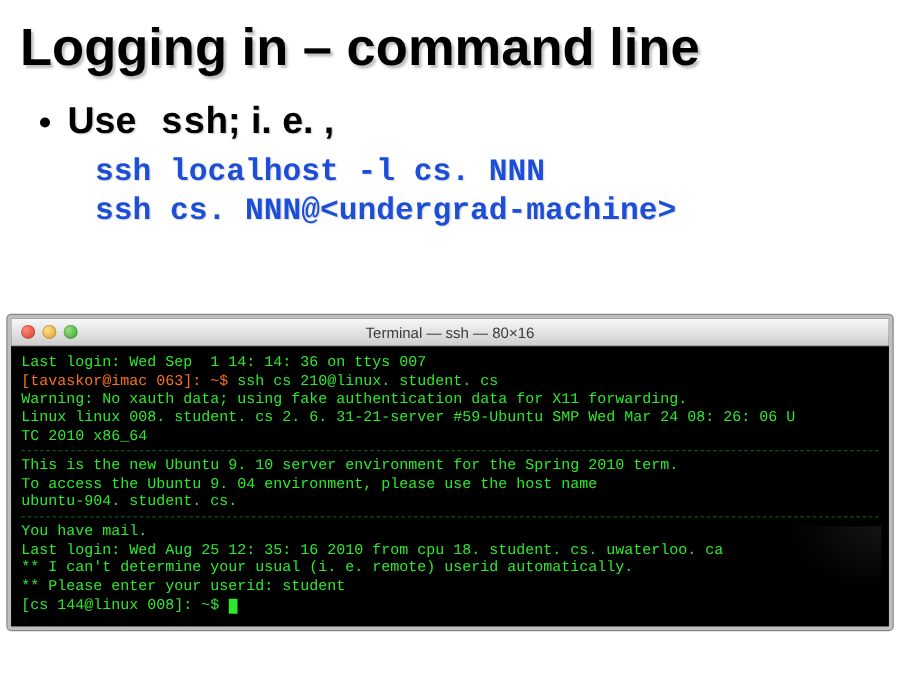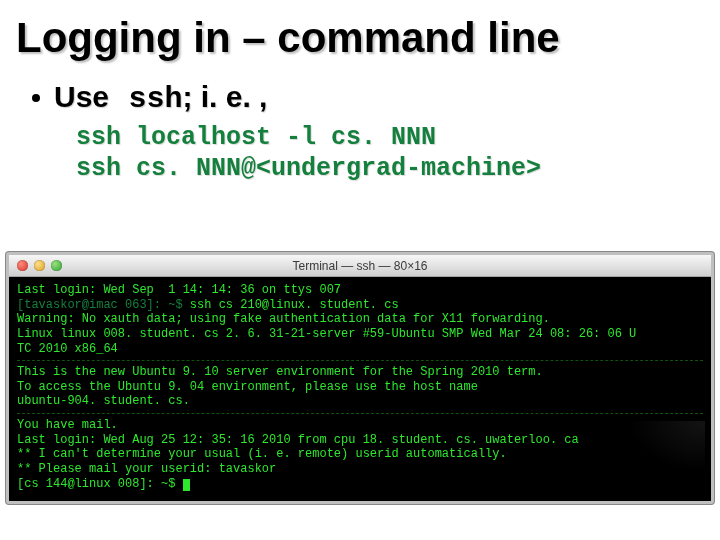--- a/index.html
+++ b/index.html
@@ -12,21 +12,21 @@
     color:#000;
     text-shadow:2px 2px 2px rgba(0,0,0,0.25);
     margin-top:6px;
     margin-bottom:18px;
     white-space:nowrap;
   }
   .bullet-row { display:flex; align-items:center; margin-left:16px; margin-bottom:6px; }
   .bullet-dot { width:8px; height:8px; border-radius:50%; background:#000; margin-right:14px; flex-shrink:0; }
   .bullet-text { font-family:"Arial Black",Arial,sans-serif; font-weight:900; font-size:30px; color:#000; text-shadow:1px 1px 1px rgba(0,0,0,0.2);}
   .bullet-text .mono { font-family:"Courier New",monospace; font-weight:bold;margin-left:11px; }
-  .cmd-block { margin-left:60px; font-family:"Courier New",monospace; font-size:25px; font-weight:bold; color:#15803d; line-height:1.25; text-shadow:1px 1px 1px rgba(0,0,0,0.15);}
+  .cmd-block { margin-left:60px; font-family:"Courier New",monospace; font-size:25px; font-weight:bold; color:#1d4ed8; line-height:1.25; text-shadow:1px 1px 1px rgba(0,0,0,0.15);}
   .term-window {
     position:absolute; left:6px; right:6px; top:252px;
     border:3px solid #bfbfbf; border-radius:3px; background:#000;
     box-shadow:0 0 0 1px #888;
   }
   .term-titlebar {
     height:22px;
     background:linear-gradient(#f7f7f7,#cfcfcf);
     border-bottom:1px solid #a5a5a5;
     display:flex; align-items:center; padding:0 8px; position:relative;
@@ -41,21 +41,21 @@
     font-family:"Lucida Grande","Helvetica Neue",Arial,sans-serif;
     font-size:12px; color:#3a3a3a;
   }
   .term-body {
     background:#000; color:#2ee82e;
     font-family:"Andale Mono","Menlo","Courier New",monospace;
     font-size:12px; line-height:1.22;
     padding:6px 8px 10px 8px;
     white-space:pre;
   }
-  .term-body .host { color:#15803d; }
+  .term-body .host { color:#f97316; }
   .term-body .cursor {
     display:inline-block; width:7px; height:12px; background:#2ee82e; vertical-align:text-bottom;
   }
   .divider { border-top:1px dashed #2ee82e; opacity:.35; margin:4px 0; }
   .glare {
     position:absolute; right:6px; bottom:20px; width:90px; height:60px;
     background:radial-gradient(ellipse at top right, rgba(255,255,255,0.08), rgba(255,255,255,0) 60%);
     pointer-events:none;
   }
 </style>
@@ -91,18 +91,18 @@
 <span class="host">[tavaskor@imac 063]: ~$</span><span> ssh cs 210@linux. student. cs</span>
 <span>Warning: No xauth data; using fake authentication data for X11 forwarding.</span>
 <span>Linux linux 008. student. cs 2. 6. 31-21-server #59-Ubuntu SMP Wed Mar 24 08: 26: 06 U</span>
 <span>TC 2010 x86_64</span>
 <div class="divider"></div><span>This is the new Ubuntu 9. 10 server environment for the Spring 2010 term.</span>
 <span>To access the Ubuntu 9. 04 environment, please use the host name</span>
 <span>ubuntu-904. student. cs.</span>
 <div class="divider"></div><span>You have mail.</span>
 <span>Last login: Wed Aug 25 12: 35: 16 2010 from cpu 18. student. cs. uwaterloo. ca</span>
 <span>** I can't determine your usual (i. e. remote) userid automatically.</span>
-<span>** Please mail your userid: tavaskor</span>
+<span>** Please enter your userid: student</span>
 <span>[cs 144@linux 008]: ~$ </span><span class="cursor"></span></div>
     <div class="glare"></div>
   </div>
 
 </div>
 
 </body></html>

